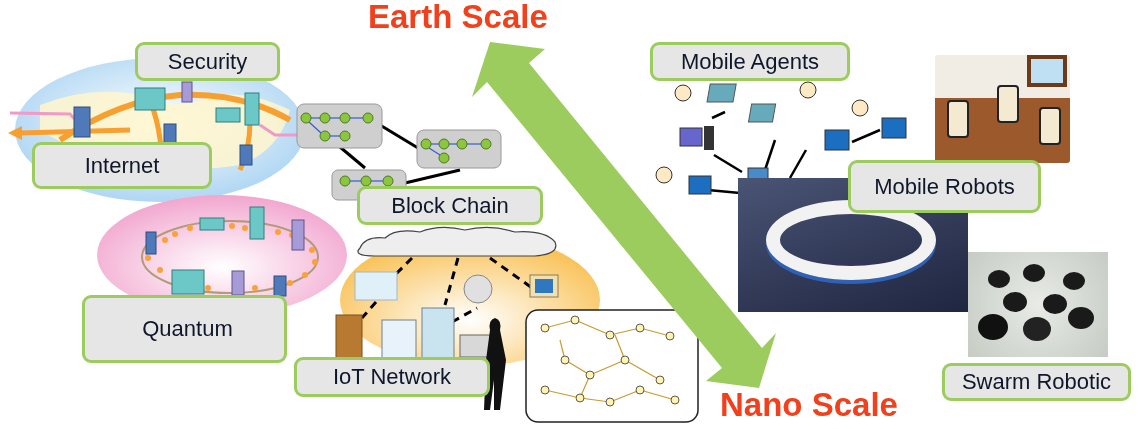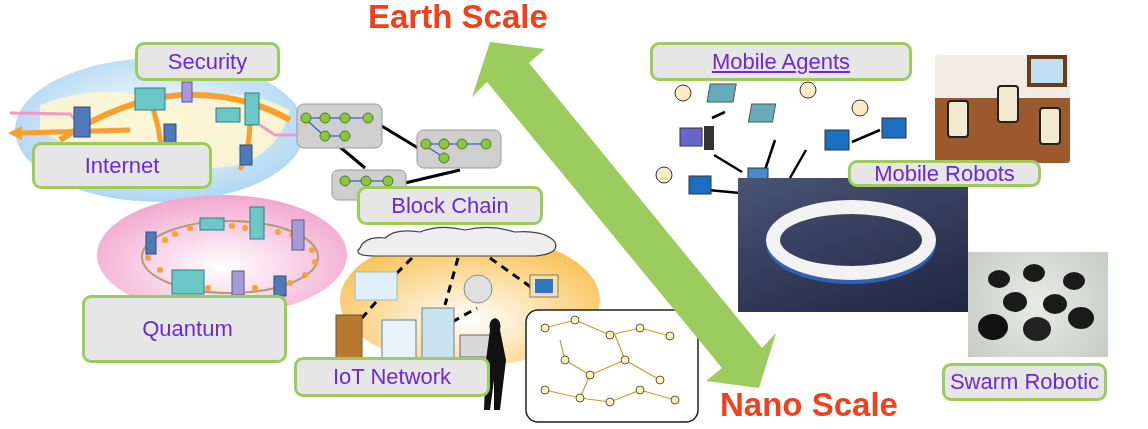--- a/index.html
+++ b/index.html
@@ -2,21 +2,21 @@
 <html><head>
 <meta charset="utf-8">
 <style>
   html, body { margin: 0; padding: 0; background: #ffffff; }
   body { width: 1148px; height: 429px; position: relative; overflow: hidden;
          font-family: "Liberation Sans", sans-serif; }
   .abs { position: absolute; }
   .label {
     position: absolute; box-sizing: border-box;
     background: #e6e6e6; border: 3px solid #9ccc5e; border-radius: 9px;
-    color: #6d28d9; font-size: 22px; line-height: 1.15;
+    color: #0f172a; font-size: 22px; line-height: 1.15;
     display: flex; align-items: center; justify-content: center; text-align: center;
     z-index: 10;
   }
   .scale-title {
     position: absolute; color: #f0401c; font-weight: bold; font-size: 33px;
     z-index: 10; letter-spacing: 0px;
   }
   svg { position: absolute; left: 0; top: 0; }
   .photo { position: absolute; overflow: hidden; }
 </style>
@@ -246,21 +246,21 @@
 </div>
 <div class="label" style="left:357px;top:186px;width:186px;height:39px;">
   <span>Block Chain</span>
 </div>
 <div class="label" style="left:82px;top:295px;width:205px;height:68px;flex-direction:column;padding-left:6px;">
   <span>Quantum</span>
 </div>
 <div class="label" style="left:294px;top:357px;width:196px;height:40px;">
   <span>IoT Network</span>
 </div>
-<div class="label" style="left:650px;top:42px;width:262px;height:39px;text-decoration:underline;">
+<div class="label" style="left:650px;top:42px;width:200px;height:39px;">
   <span>Mobile Agents</span>
 </div>
-<div class="label" style="left:848px;top:160px;width:193px;height:27px;">
+<div class="label" style="left:848px;top:160px;width:193px;height:53px;">
   <span>Mobile Robots</span>
 </div>
-<div class="label" style="left:942px;top:363px;width:165px;height:38px;">
+<div class="label" style="left:942px;top:363px;width:189px;height:38px;">
   <span>Swarm Robotic</span>
 </div>
 
 </body></html>

